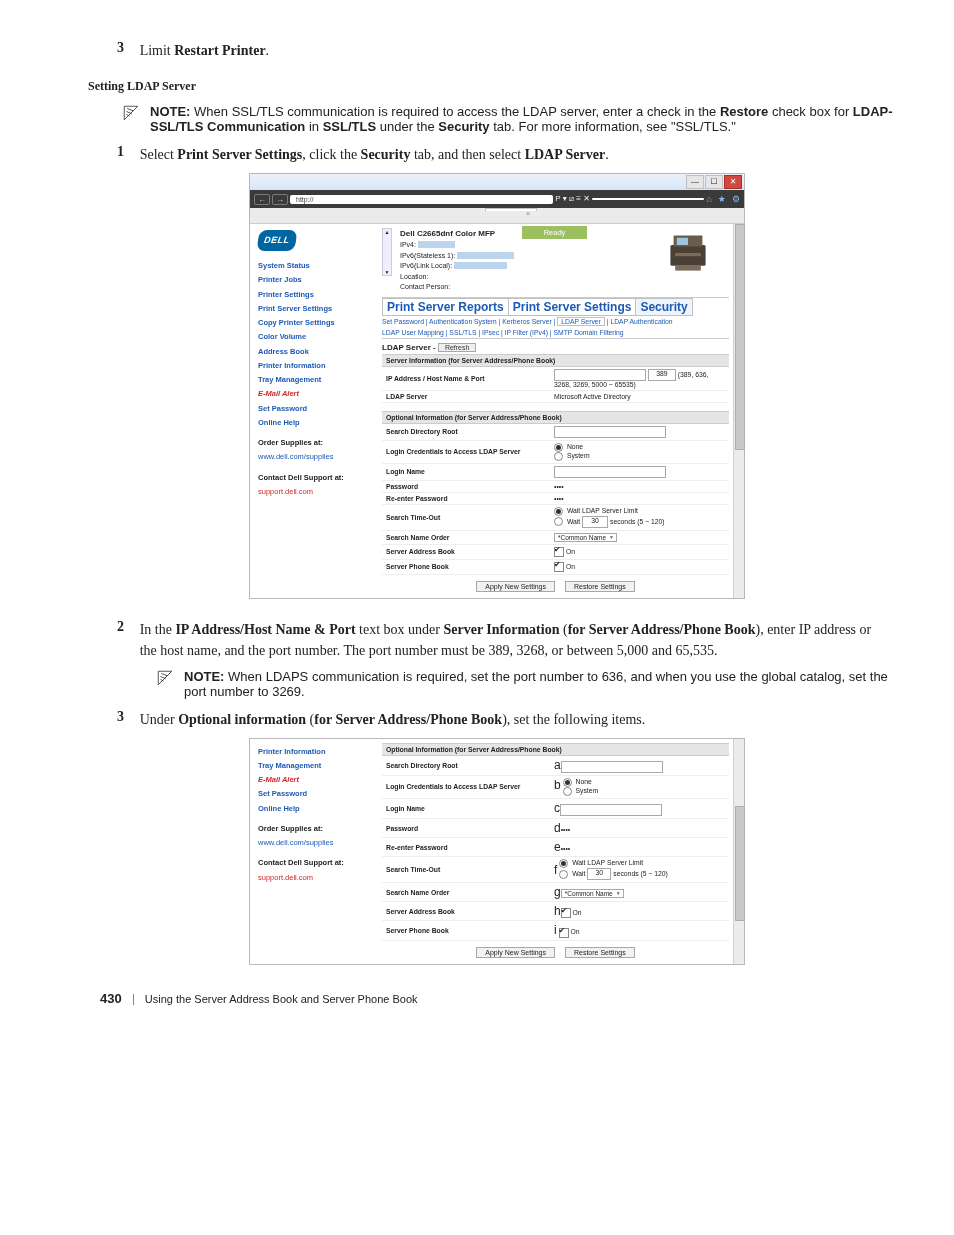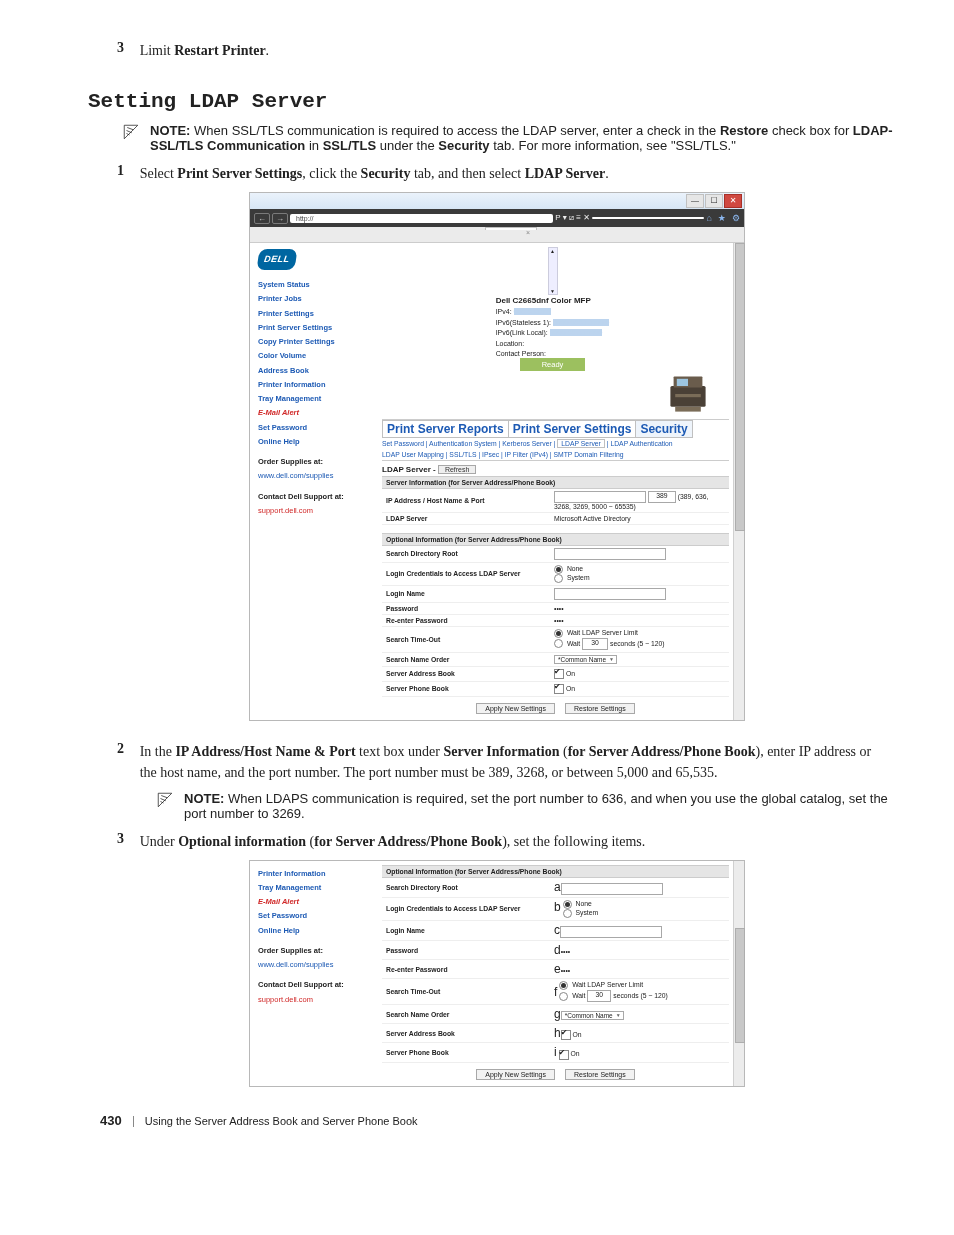--- a/index.html
+++ b/index.html
@@ -21,24 +21,24 @@
   }
   .step-text {
     display: inline-block;
     width: 750px;
     vertical-align: top;
     line-height: 1.5;
   }
   .serif { font-family: Georgia, "Times New Roman", serif; font-size: 14px;}
   .bold { font-weight: bold;}
   h2.section {
-    font-family: Liberation Mono, monospace;
-    font-size: 21px;
+    font-family: Liberation Serif, serif;
+    font-size: 12px;
     font-weight: bold;
-    margin: 29px 0 10px -12px;
+    margin: 18px 0 10px -12px;
   }
   .note-block {
     margin: 8px 0 10px 22px;
     position: relative;
     padding-left: 28px;
   }
   .note-icon-wrap {
     position: absolute; left: 0; top: 0;
   }
   .note-icon {
@@ -74,21 +74,21 @@
   .shot .body2col { display:flex; background:#fff;}
   .shot .leftcol { width: 120px; padding: 6px 4px 10px 8px; font-size:7.5px; font-weight:bold; color:#1d5ab4; line-height:1.9;}
   .shot .leftlink { cursor:pointer; }
   .shot .leftcol .plain { color:#222; font-weight:bold;}
   .shot .leftcol .url { color:#1d5ab4; font-weight:normal;}
   .shot .dell-logo {
     display:inline-block; background:#0066a1; color:#fff; font-style:italic; font-weight:bold;
     font-size:9px; padding:2px 6px; border-radius:8px; transform: skewX(-8deg); letter-spacing:0.5px;
   }
   .shot .rightcol { flex:1; font-size:7px; color:#222;}
-  .shot .hdr-row { display:flex; align-items:center; padding:4px 6px 2px 0;flex-direction:column;}
+  .shot .hdr-row { display:flex; align-items:flex-start; gap:8px; padding:4px 6px 2px 0;}
   .shot .hdr-left { font-size:7px; line-height:1.5;}
   .shot .hdr-left .devname { font-size:8px; font-weight:bold;}
   .shot .ready-box { background:#9cc05f; color:#fff; font-size:7.5px; padding:2px 22px; margin-top:2px;}
   .shot .printer-img {
     width:50px; height:46px; margin-left:auto; margin-right:10px;
     display:flex; align-items:center; justify-content:center;
   }
   .printer-svg { width:48px; height:44px;}
   .shot .scroller-track { width:10px; background:#ececec; border-left:1px solid #d0d0d0; position:relative;}
   .shot .scroller-thumb { position:absolute; left:1px; width:8px; background:#c8c8c8; border:1px solid #adadad;}

